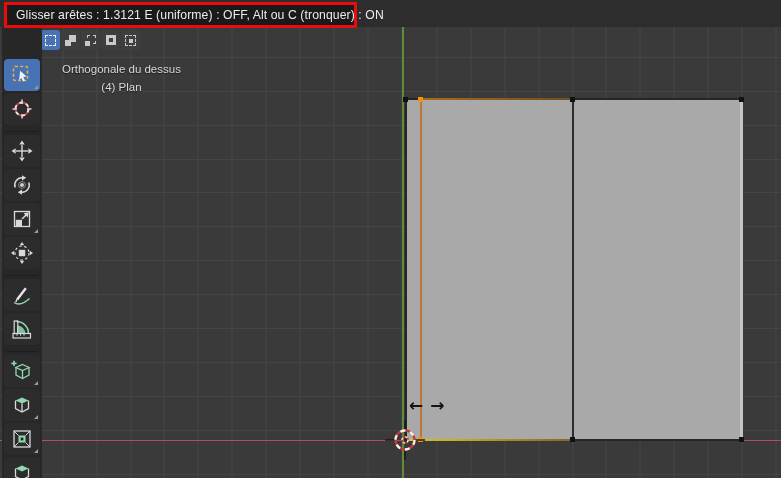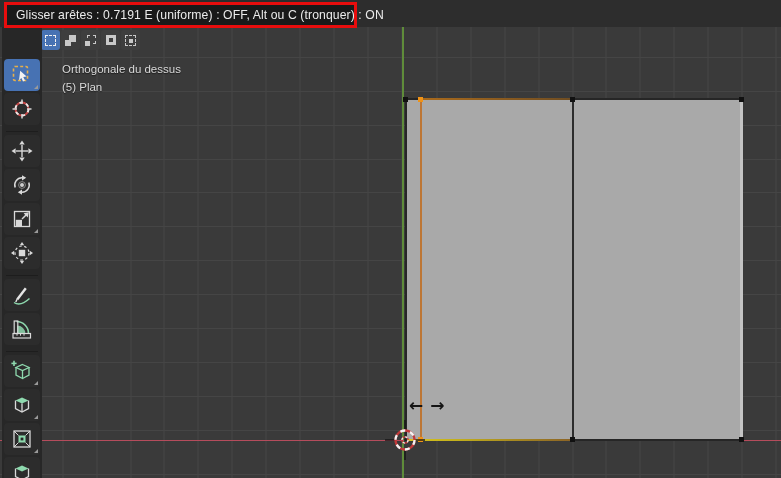--- a/index.html
+++ b/index.html
@@ -6,21 +6,21 @@
   html,body { width:781px; height:478px; overflow:hidden; background:#000; }
   body { font-family:"Liberation Sans","DejaVu Sans",sans-serif; }
   #app { position:relative; width:781px; height:478px; overflow:hidden; background:var(--background,#3a3a3a); }
 
   
   #viewport { position:absolute; left:0; top:27px; width:781px; height:451px;
     background-color:var(--background,#3a3a3a);
     background-image:
       repeating-linear-gradient(to right, var(--grid-line,#454545) 0 1px, transparent 1px 33.9px),
       repeating-linear-gradient(to bottom, var(--grid-line,#454545) 0 1px, transparent 1px 33.9px);
-    background-position:402.5px 413px; }
+    background-position:402.5px 413px;text-align:center; }
   .abs { position:absolute; }
 
   .axis-y { left:401.5px; top:0; width:2px; height:451px; background:var(--axis-y,#5f8c3a); z-index:1; }
   .axis-x { left:0; top:412.6px; width:781px; height:1.7px; background:var(--axis-x,#b54c5c); z-index:1; }
 
   
   .plane-fill   { left:405px;   top:72px;    width:337px;  height:341px; background:var(--face-fill,#a9a9a9); z-index:2; }
   .edge { z-index:3; }
   .edge-top     { left:405px;   top:71.3px;  width:337.5px; height:1.7px; background:var(--edge-dark,#262626); }
   .edge-bottom  { left:405px;   top:411.8px; width:337.5px; height:1.9px; background:var(--edge-dark,#262626); }
@@ -103,21 +103,21 @@
     <div class="abs vtx vtx-black" style="left:402.5px;top:69.7px;"></div>
     <div class="abs vtx vtx-black" style="left:570.2px;top:69.7px;"></div>
     <div class="abs vtx vtx-black" style="left:739.2px;top:69.7px;"></div>
     <div class="abs vtx vtx-black" style="left:570.2px;top:410.2px;"></div>
     <div class="abs vtx vtx-black" style="left:739.2px;top:410.2px;"></div>
     <div class="abs vtx vtx-orange" style="left:418.1px;top:69.7px;"></div>
     <div class="abs vtx vtx-orange" style="left:418.1px;top:410.4px;"></div>
 
     <div class="abs vp-text">
       <div>Orthogonale du dessus</div>
-      <div>(5) Plan</div>
+      <div>(4) Plan</div>
     </div>
 
     <div class="abs slide-arrows">
       <span>←</span>
       <span>→</span>
     </div>
 
     <svg class="abs cursor3d" width="44" height="44">
       <line x1="22" y1="2" x2="22" y2="12.5" stroke="#161616" stroke-width="1.4"></line>
       <line x1="22" y1="31.5" x2="22" y2="42" stroke="#161616" stroke-width="1.4"></line>
@@ -278,17 +278,17 @@
     <div class="tool-btn">
       <svg width="24" height="24">
         <path d="M12 4.5 L18.5 7.5 L12 10.5 L5.5 7.5 Z" fill="#8ed9ae"></path>
         <path d="M5.5 7.5 L5.5 15.5 L12 19 L18.5 15.5 L18.5 7.5" fill="none" stroke="#d9d9d9" stroke-width="1.3"></path>
       </svg>
     </div>
   </div>
 
   <div id="topbar">
     <div id="status-box">
-      <span id="status-text">Glisser arêtes : 0.7191 E (uniforme) : OFF, Alt ou C (tronquer) : ON</span>
+      <span id="status-text">Glisser arêtes : 1.3121 E (uniforme) : OFF, Alt ou C (tronquer) : ON</span>
     </div>
   </div>
 
 </div>
 
 </body></html>

